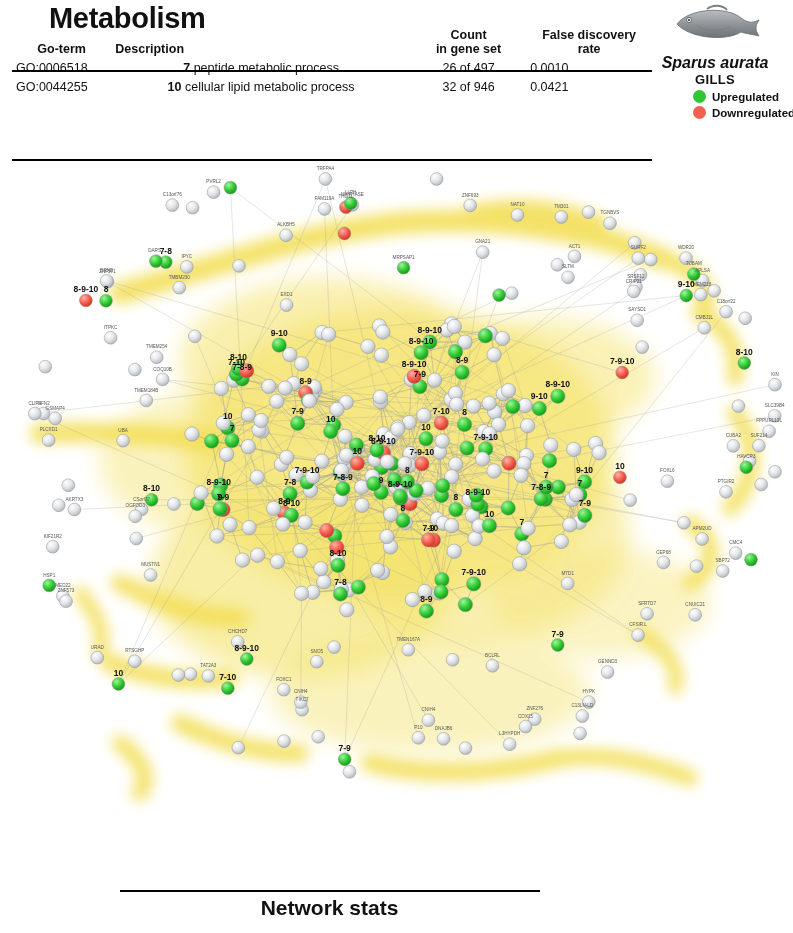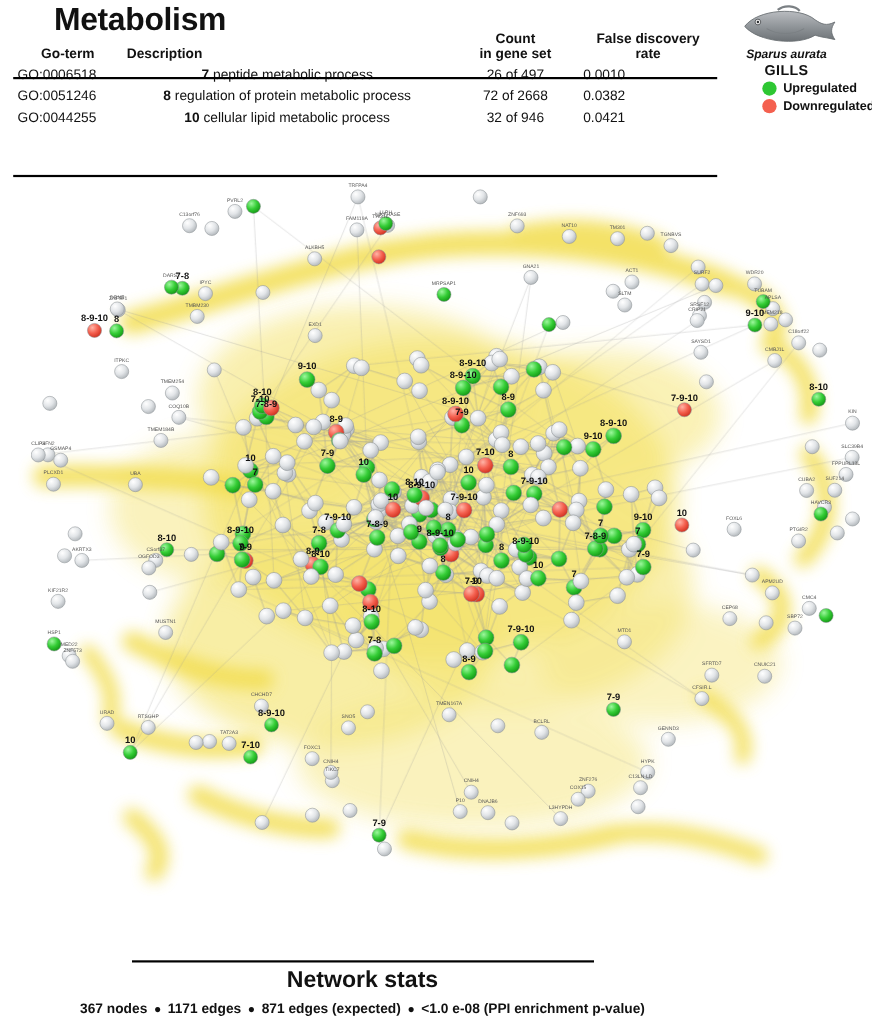--- a/index.html
+++ b/index.html
@@ -82,23 +82,23 @@
   
   #legend {
     position: absolute;
     right: 4px;
     top: 2px;
     width: 148px;
     text-align: center;
   }
   #legend .species {
     font-style: italic;
-    font-size: 11px;
+    font-size: 16px;
     font-weight: bold;
-    margin-top: 2px;
+    margin-top: 12px;
   }
   #legend .tissue {
     font-size: 13px;
     font-weight: bold;
     letter-spacing: 0.3px;
   }
   .legend-row {
     display: flex;
     align-items: center;
     justify-content: flex-start;
@@ -201,26 +201,20 @@
           <div>rate</div>
         </th>
       </tr>
     </thead>
     <tbody>
       <tr>
         <td class="c-go">GO:0006518</td>
         <td class="c-desc"><span class="num-b">7</span> <span>peptide metabolic process</span></td>
         <td class="c-count">26 of 497</td>
         <td class="c-fdr">0.0010</td>
-      </tr>
-      <tr>
-        <td class="c-go">GO:0051246</td>
-        <td class="c-desc"><span class="num-b">8</span> <span>regulation of protein metabolic process</span></td>
-        <td class="c-count">72 of 2668</td>
-        <td class="c-fdr">0.0382</td>
       </tr>
       <tr>
         <td class="c-go">GO:0044255</td>
         <td class="c-desc"><span class="num-b">10</span> <span>cellular lipid metabolic process</span></td>
         <td class="c-count">32 of 946</td>
         <td class="c-fdr">0.0421</td>
       </tr>
     </tbody>
   </table>
   <div class="hdr-rule-top"></div>
@@ -1485,18 +1479,15 @@
           <text x="325.4" y="7.1" text-anchor="middle" font-family="&quot;Liberation Sans&quot;, sans-serif" font-size="4.6" fill="#555">TRFPA4</text>
           <text x="607.6" y="500.2" text-anchor="middle" font-family="&quot;Liberation Sans&quot;, sans-serif" font-size="4.6" fill="#555">GENND3</text>
           <text x="246.8" y="487.6" text-anchor="middle" font-family="&quot;Liberation Sans&quot;, sans-serif" font-size="8.5" font-weight="bold" fill="#111">8-9-10</text>
         </g>
     </svg>
   </div>
 
   <div id="stats">
     <div class="stats-rule"></div>
     <div class="stats-title">Network stats</div>
-    <div class="stats-line">
-      <span>367 nodes</span><span class="sep">●</span><span>1171 edges</span><span class="sep">●</span><span>871 edges (expected)</span><span class="sep">●</span><span>&lt;1.0 e-08 (PPI enrichment p-value)</span>
-    </div>
   </div>
 
 </div>
 
 </body></html>

